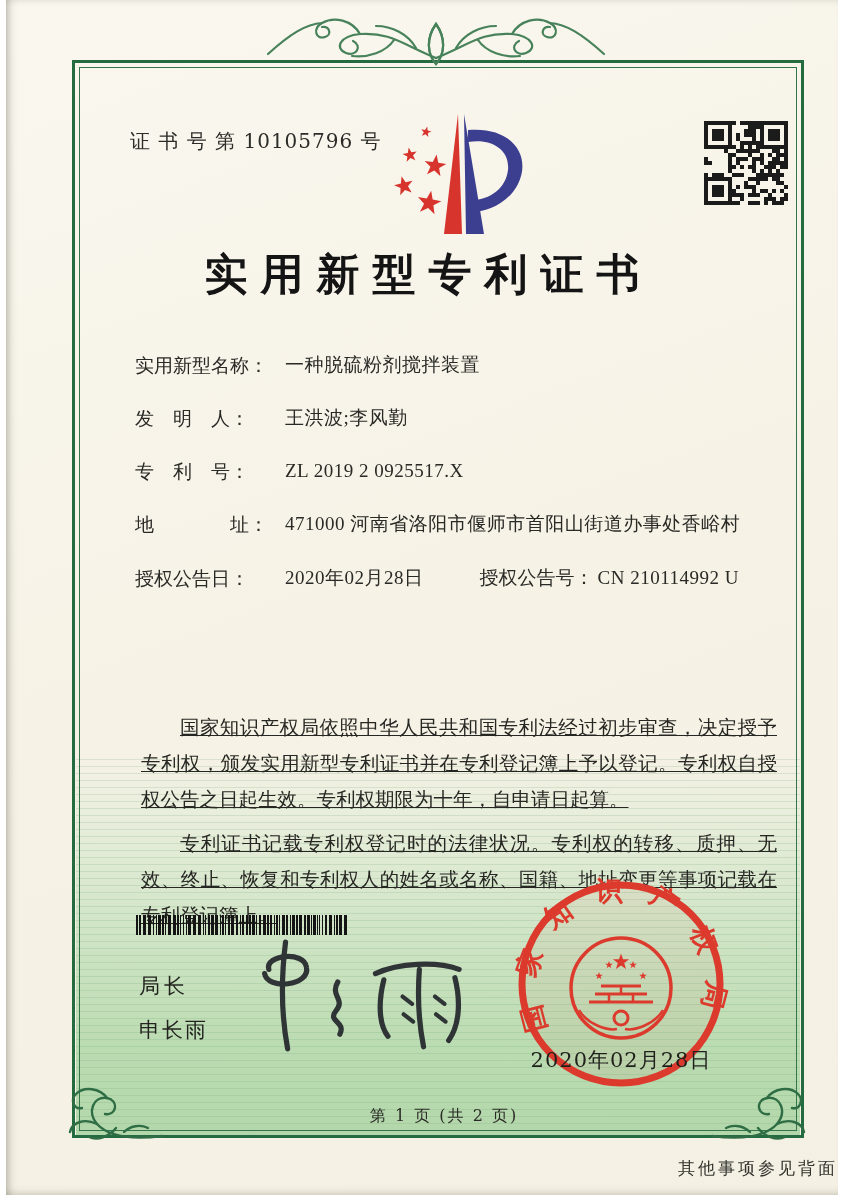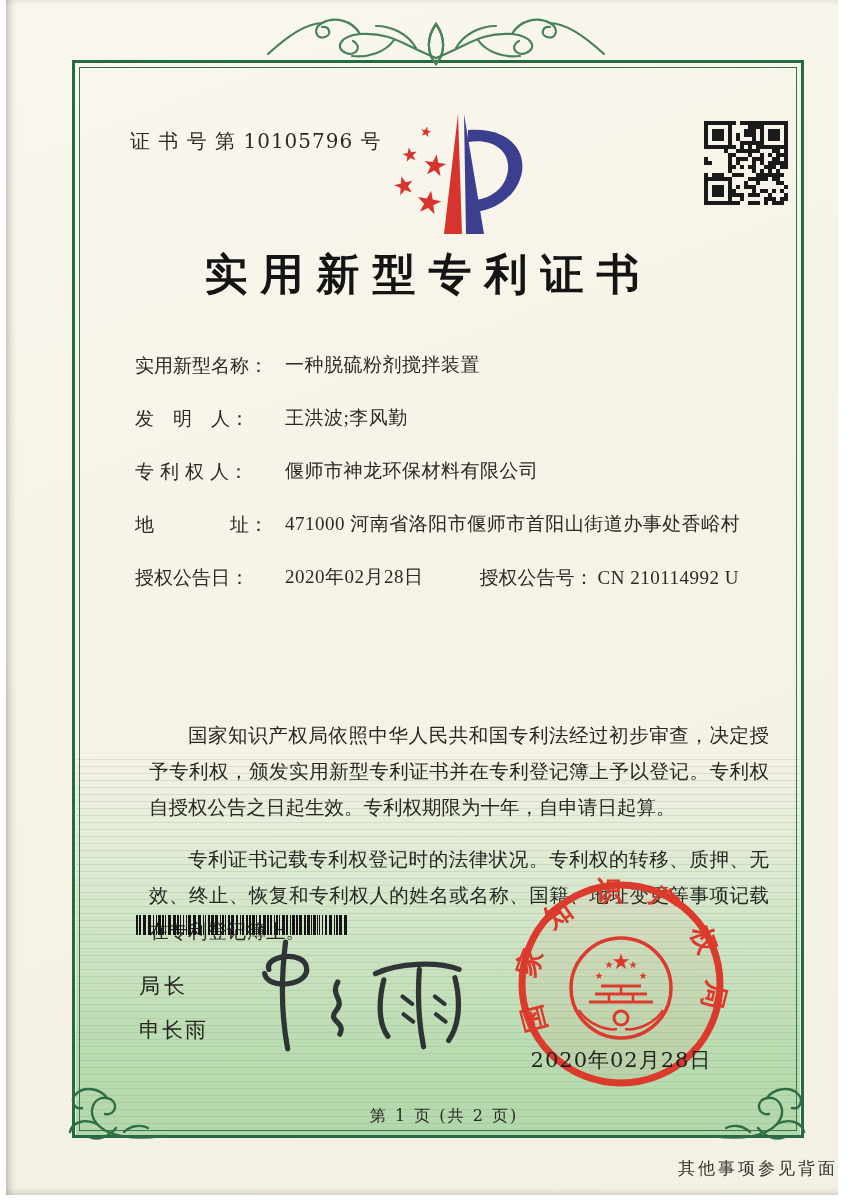--- a/index.html
+++ b/index.html
@@ -35,29 +35,29 @@
   .content{position:absolute;inset:0;z-index:2;}
 
   .cert-no{position:absolute;left:124px;top:128px;font-size:20px;color:#2b2b28;letter-spacing:1px;}
   .logo{position:absolute;left:374px;top:108px;width:150px;height:132px;}
   .qr{position:absolute;left:698px;top:121px;width:84px;height:84px;}
   .title{
     position:absolute;left:0;right:0;top:246px;text-align:center;
     font-size:43px;font-weight:700;color:#141414;letter-spacing:13px;text-indent:13px;
   }
   .fields{position:absolute;left:129px;top:352px;right:52px;}
-  .frow{display:flex;align-items:flex-start;margin-bottom:27px;font-size:19px;line-height:26px;color:#292925;}
+  .frow{display:flex;align-items:flex-end;margin-bottom:27px;font-size:19px;line-height:26px;color:#292925;}
   .frow .lbl{flex:0 0 146px;}
   .frow .val{margin-left:4px;letter-spacing:.5px;font-family:Liberation Serif, serif;}
   .pair2{margin-left:56px;display:flex;align-items:baseline;}
   .paras{
     position:absolute;left:127px;top:702px;width:652px;
     font-size:19.5px;line-height:36px;color:#262622;text-align:justify;
   }
-  .paras p{margin:16px;text-indent:2em;}
+  .paras p{margin:8px;text-indent:2em;text-decoration:underline;}
   .barcode{position:absolute;left:130px;top:915px;width:215px;height:20px;z-index:2;}
   .sig-title{position:absolute;left:133px;top:972px;font-size:21px;color:#23241f;letter-spacing:4px;}
   .sig-name{position:absolute;left:133px;top:1016px;font-size:21px;color:#23241f;letter-spacing:2px;}
   .sig-script{position:absolute;left:244px;top:938px;width:230px;height:115px;z-index:3;}
   .seal{position:absolute;left:503px;top:872px;width:224px;height:224px;z-index:3;}
   .seal-date{position:absolute;left:503px;top:1046px;width:224px;text-align:center;
     font-size:21px;color:#1f201c;letter-spacing:1px;z-index:4;}
   .page-no{position:absolute;left:66px;right:34px;top:1106px;text-align:center;
     font-size:16px;color:#2a2a26;letter-spacing:2px;z-index:2;margin-left:12px;}
   .back-note{position:absolute;left:0;right:0;top:1157px;text-align:right;
@@ -356,22 +356,22 @@
     <div class="fields">
       <div class="frow">
         <span class="lbl">实用新型名称：</span>
         <span class="val">一种脱硫粉剂搅拌装置</span>
       </div>
       <div class="frow">
         <span class="lbl">发　明　人：</span>
         <span class="val">王洪波;李风勤</span>
       </div>
       <div class="frow">
-        <span class="lbl">专 利 权 人：</span>
-        <span class="val">偃师市神龙环保材料有限公司</span>
+        <span class="lbl">专　利　号：</span>
+        <span class="val">ZL 2019 2 0925517.X</span>
       </div>
       <div class="frow">
         <span class="lbl">地　　　　址：</span>
         <span class="val">471000 河南省洛阳市偃师市首阳山街道办事处香峪村</span>
       </div>
       <div class="frow">
         <span class="lbl">授权公告日：</span>
         <span class="val">2020年02月28日</span>
         <span class="pair2">
           <span>授权公告号：</span>

